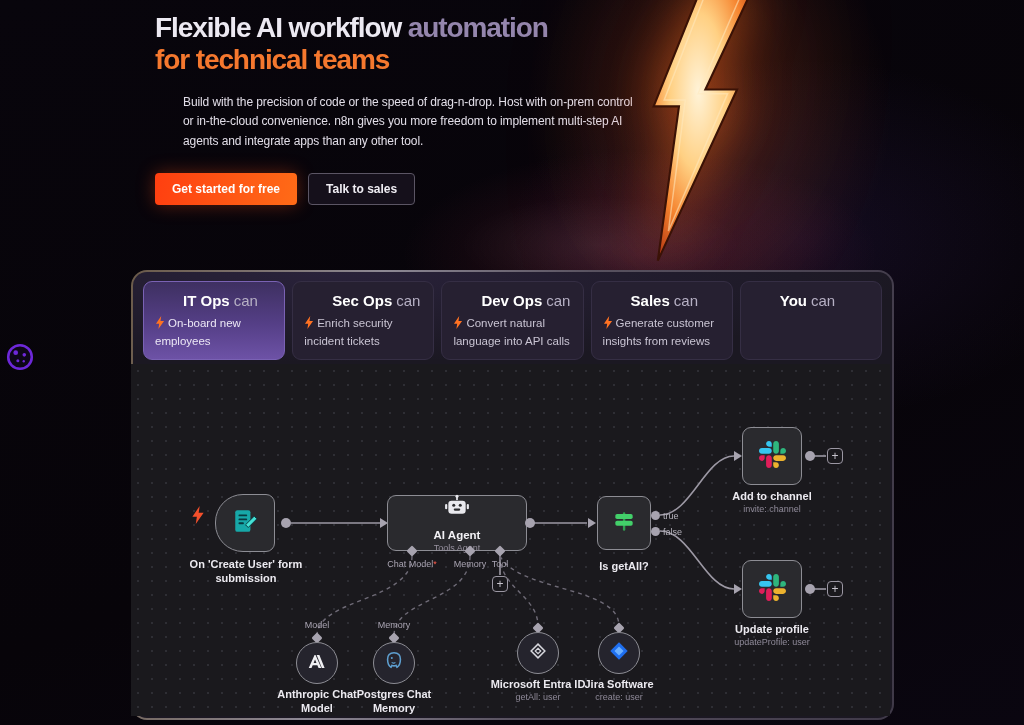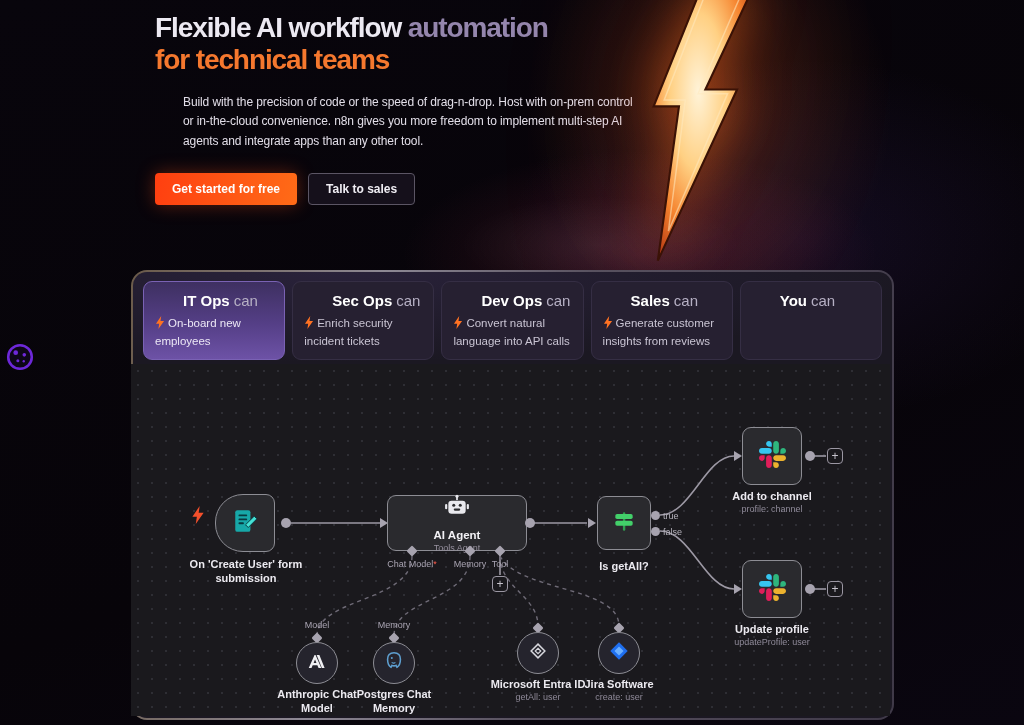--- a/index.html
+++ b/index.html
@@ -229,21 +229,21 @@
           <path d="M25.8,77.6c0,7.1-5.8,12.9-12.9,12.9S0,84.7,0,77.6s5.8-12.9,12.9-12.9h12.9V77.6z M32.3,77.6c0-7.1,5.8-12.9,12.9-12.9s12.9,5.8,12.9,12.9v32.3c0,7.1-5.8,12.9-12.9,12.9s-12.9-5.8-12.9-12.9V77.6z" fill="#E01E5A"></path>
           <path d="M45.2,25.8c-7.1,0-12.9-5.8-12.9-12.9S38.1,0,45.2,0s12.9,5.8,12.9,12.9v12.9H45.2z M45.2,32.3c7.1,0,12.9,5.8,12.9,12.9s-5.8,12.9-12.9,12.9H12.9C5.8,58.1,0,52.3,0,45.2s5.8-12.9,12.9-12.9H45.2z" fill="#36C5F0"></path>
           <path d="M97,45.2c0-7.1,5.8-12.9,12.9-12.9s12.9,5.8,12.9,12.9s-5.8,12.9-12.9,12.9H97V45.2z M90.5,45.2c0,7.1-5.8,12.9-12.9,12.9s-12.9-5.8-12.9-12.9V12.9C64.7,5.8,70.5,0,77.6,0s12.9,5.8,12.9,12.9V45.2z" fill="#2EB67D"></path>
           <path d="M77.6,97c7.1,0,12.9,5.8,12.9,12.9s-5.8,12.9-12.9,12.9s-12.9-5.8-12.9-12.9V97H77.6z M77.6,90.5c-7.1,0-12.9-5.8-12.9-12.9s5.8-12.9,12.9-12.9h32.3c7.1,0,12.9,5.8,12.9,12.9s-5.8,12.9-12.9,12.9H77.6z" fill="#ECB22E"></path>
         </svg>
       </span>
     </div>
     <span class="out-dot" style="left:674px; top:87px;"></span>
     <button class="plus-box" style="left:696px; top:84px;">+</button>
     <div class="node-label" style="left:591px; top:126px; width:100px;">Add to channel</div>
-    <div class="node-sub" style="left:591px; top:140px; width:100px;">profile: channel</div>
+    <div class="node-sub" style="left:591px; top:140px; width:100px;">invite: channel</div>
 
     <div class="node node-sq" style="left:611px; top:196px;">
       <span>
         <svg width="27" height="27" viewBox="0 0 122.8 122.8">
           <path d="M25.8,77.6c0,7.1-5.8,12.9-12.9,12.9S0,84.7,0,77.6s5.8-12.9,12.9-12.9h12.9V77.6z M32.3,77.6c0-7.1,5.8-12.9,12.9-12.9s12.9,5.8,12.9,12.9v32.3c0,7.1-5.8,12.9-12.9,12.9s-12.9-5.8-12.9-12.9V77.6z" fill="#E01E5A"></path>
           <path d="M45.2,25.8c-7.1,0-12.9-5.8-12.9-12.9S38.1,0,45.2,0s12.9,5.8,12.9,12.9v12.9H45.2z M45.2,32.3c7.1,0,12.9,5.8,12.9,12.9s-5.8,12.9-12.9,12.9H12.9C5.8,58.1,0,52.3,0,45.2s5.8-12.9,12.9-12.9H45.2z" fill="#36C5F0"></path>
           <path d="M97,45.2c0-7.1,5.8-12.9,12.9-12.9s12.9,5.8,12.9,12.9s-5.8,12.9-12.9,12.9H97V45.2z M90.5,45.2c0,7.1-5.8,12.9-12.9,12.9s-12.9-5.8-12.9-12.9V12.9C64.7,5.8,70.5,0,77.6,0s12.9,5.8,12.9,12.9V45.2z" fill="#2EB67D"></path>
           <path d="M77.6,97c7.1,0,12.9,5.8,12.9,12.9s-5.8,12.9-12.9,12.9s-12.9-5.8-12.9-12.9V97H77.6z M77.6,90.5c-7.1,0-12.9-5.8-12.9-12.9s5.8-12.9,12.9-12.9h32.3c7.1,0,12.9,5.8,12.9,12.9s-5.8,12.9-12.9,12.9H77.6z" fill="#ECB22E"></path>
         </svg>
       </span>

